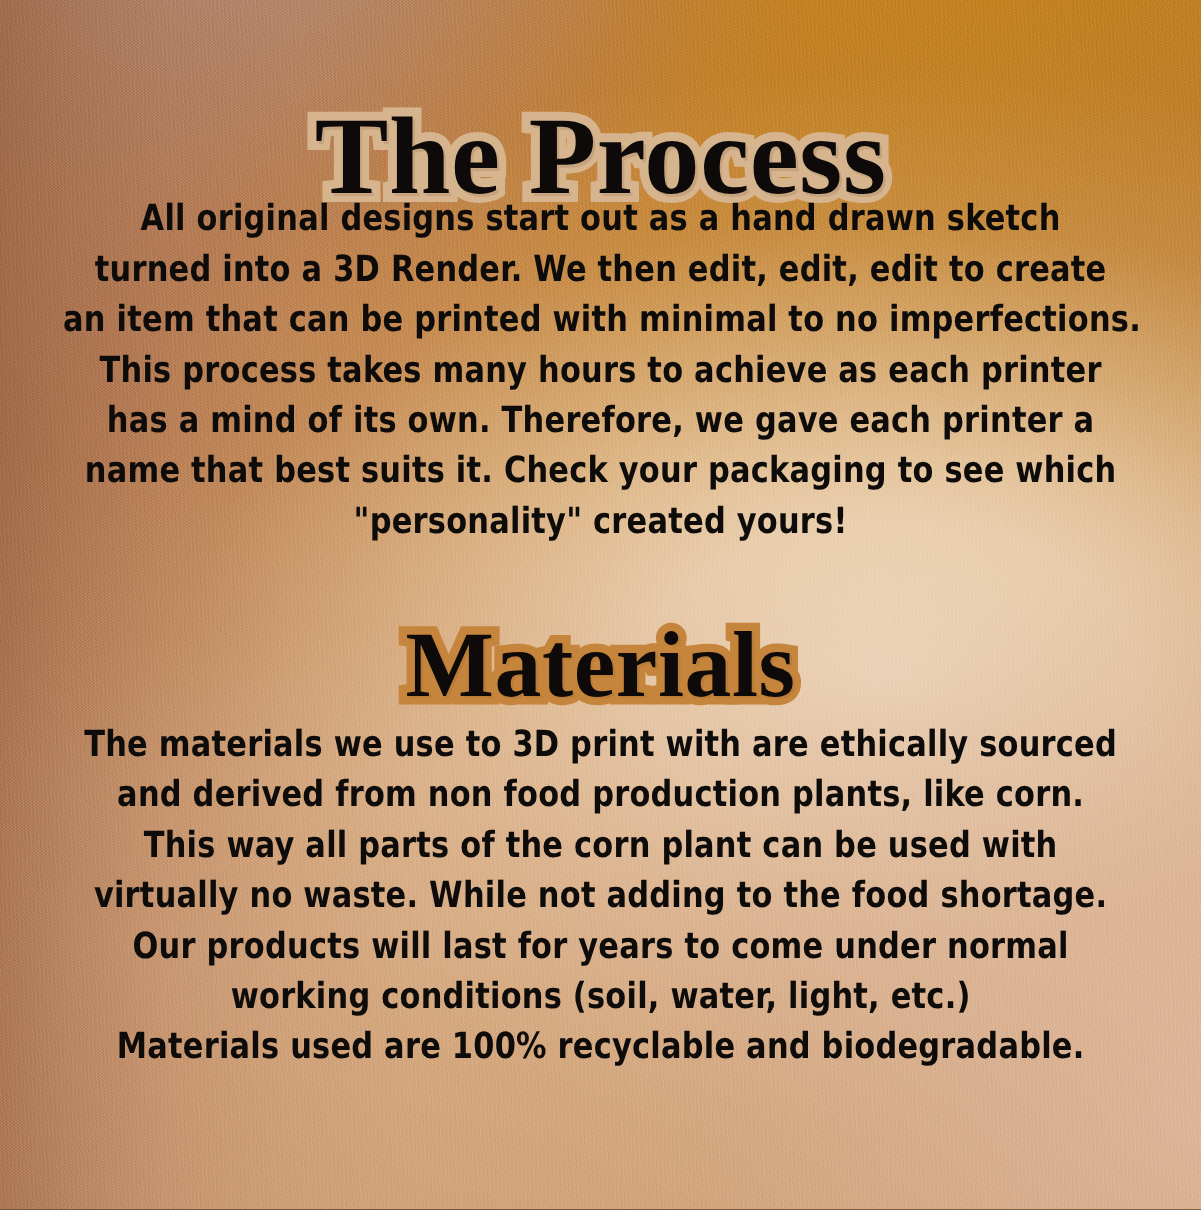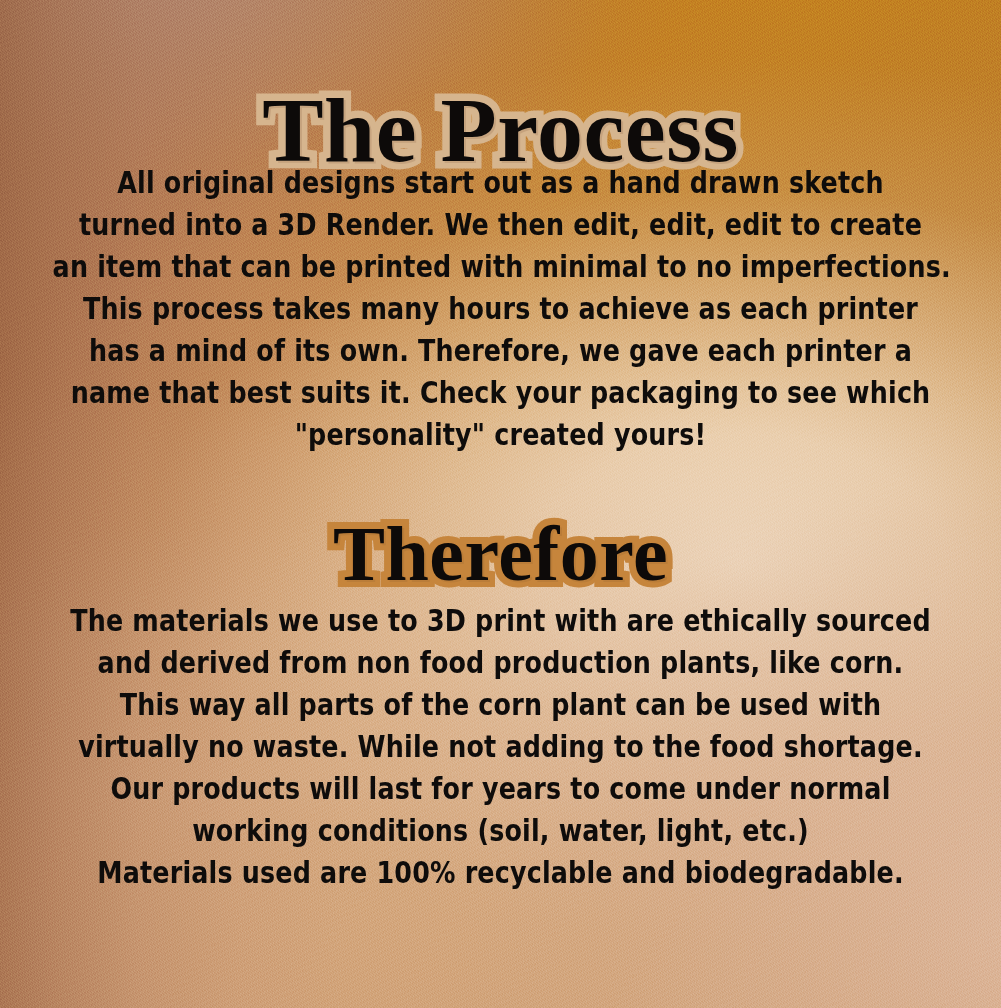--- a/index.html
+++ b/index.html
@@ -202,21 +202,21 @@
     <div class="para para-process">
       <span class="line">All original designs start out as a hand drawn sketch</span>
       <span class="line">turned into a  3D Render.  We then edit, edit, edit to create</span>
       <span class="line">an item that can be printed with minimal to no imperfections.</span>
       <span class="line">This process takes many hours to achieve as each printer</span>
       <span class="line">has a mind of its own. Therefore, we gave each printer a</span>
       <span class="line">name that best suits it. Check your packaging to see which</span>
       <span class="line">"personality" created yours!</span>
     </div>
 
-    <h1 class="heading heading-materials">Therefore</h1>
+    <h1 class="heading heading-materials">Materials</h1>
 
     <div class="para para-materials">
       <span class="line">The materials we use to 3D print with are ethically sourced</span>
       <span class="line">and derived from non food production plants, like corn.</span>
       <span class="line">This way all parts of the corn plant can be used with</span>
       <span class="line">virtually no waste. While not adding to the food shortage.</span>
       <span class="line">Our products will last for years to come under normal</span>
       <span class="line">working conditions (soil, water, light, etc.)</span>
       <span class="line">Materials used are 100% recyclable and biodegradable.</span>
     </div>

